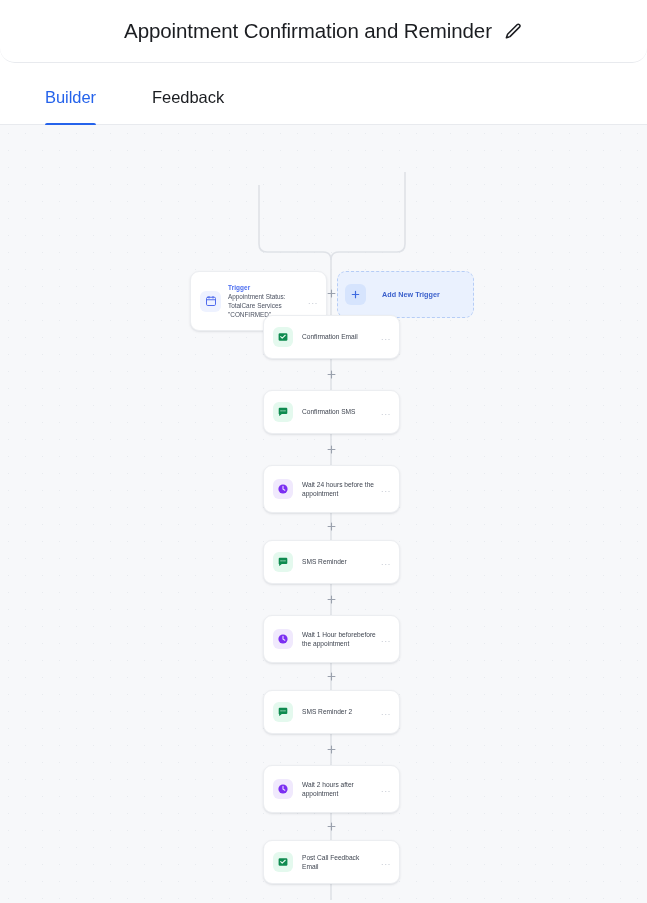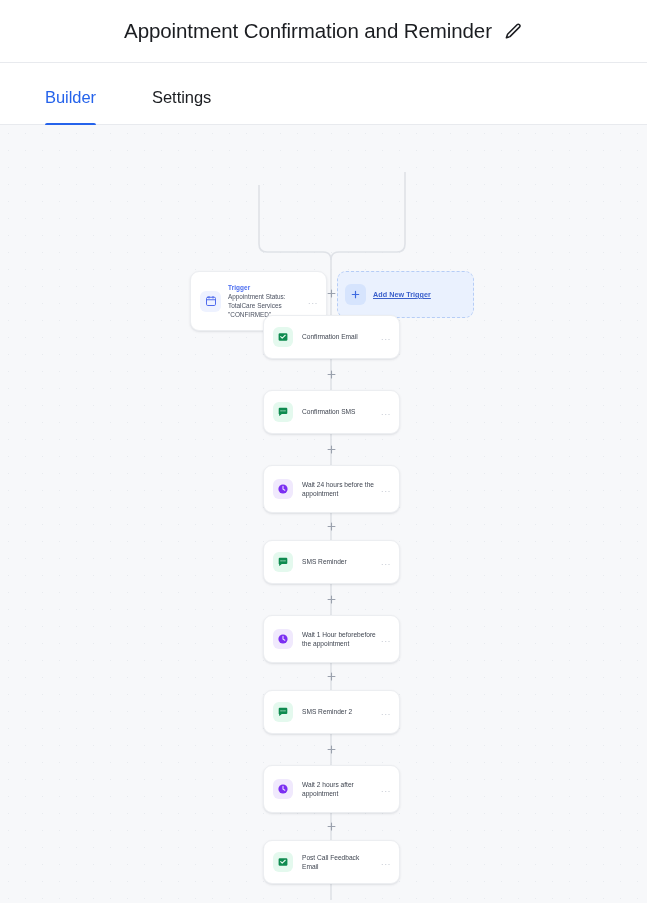--- a/index.html
+++ b/index.html
@@ -24,20 +24,21 @@
   
   .header {
     height: 63px;
     flex: 0 0 63px;
     background: #ffffff;
     display: flex;
     align-items: center;
     justify-content: center;
     border-bottom: 1px solid #e8eaee;
     position: relative;
+    border-radius: 15px;
   }
   .header-title-wrap {
     display: flex;
     align-items: center;
     gap: 12px;
   }
   .page-title {
     font-size: 20.5px;
     color: #1b1d21;
     font-weight: 400;
@@ -195,26 +196,25 @@
     background: #d6e4fd;
     display: flex;
     align-items: center;
     justify-content: center;
     color: #3d6ae0;
     font-size: 13px;
     line-height: 1;
     font-weight: 400;
   }
   .add-trigger-label {
-    margin-left: 7px;
+    margin-left: 16px;
     font-size: 7.2px;
     color: #3a5fcb;
     font-weight: 600;
     letter-spacing: 0.05px;
-    text-decoration: underline;
   }
 
   
   .action-node {
     left: 263px;
     width: 137px;
     padding: 0 8px 0 9px;
   }
   .action-icon {
     width: 20px; height: 20px;
@@ -264,21 +264,21 @@
         </svg>
       </span>
     </div>
   </div>
 
   <div class="tabbar">
     <div class="tab active">
       <span>Builder</span>
     </div>
     <div class="tab">
-      <span>Settings</span>
+      <span>Feedback</span>
     </div>
   </div>
 
   <div class="canvas">
 
     <svg class="canvas-svg" viewBox="0 0 647 775">
       <g fill="none" stroke="#dfe2e7" stroke-width="1.6">
 
         <path d="M259,60 L259,119 Q259,127 267,127 L323,127 Q331,127 331,135 L331,175"></path>
 

